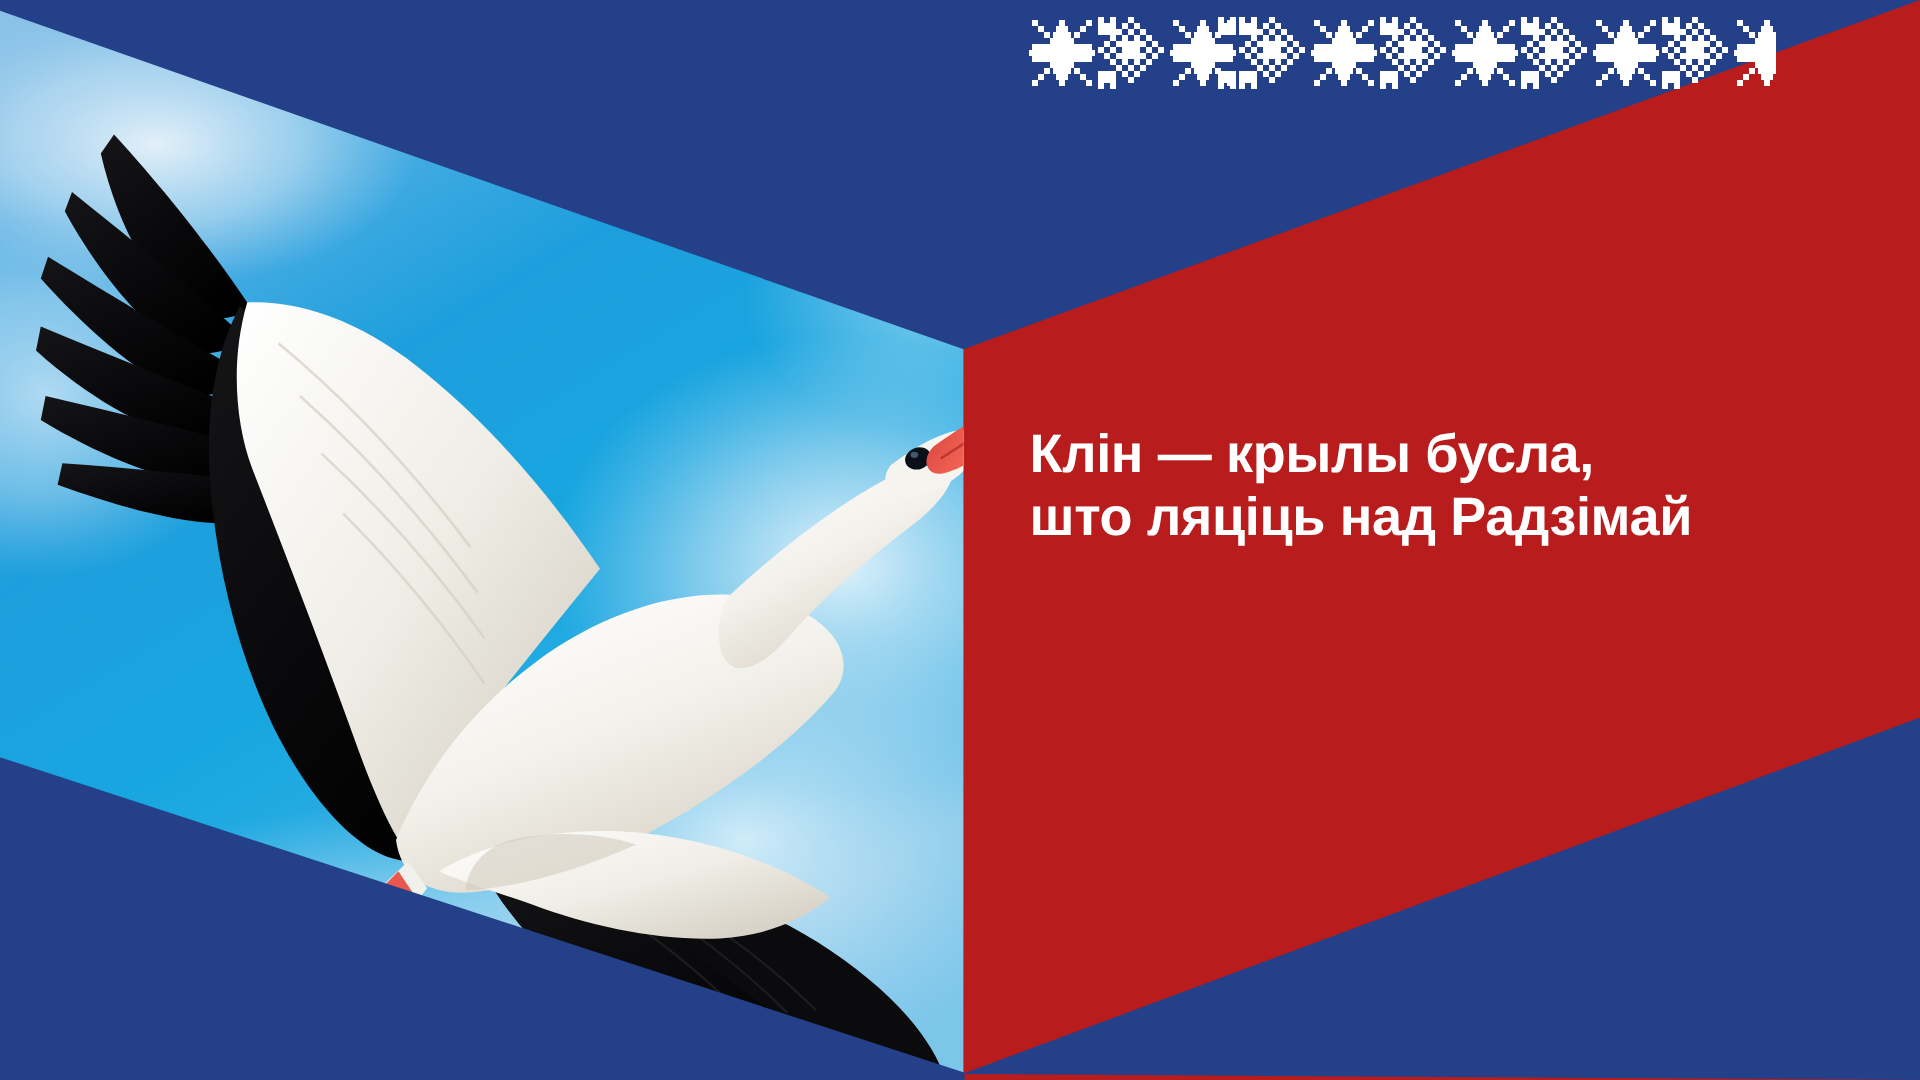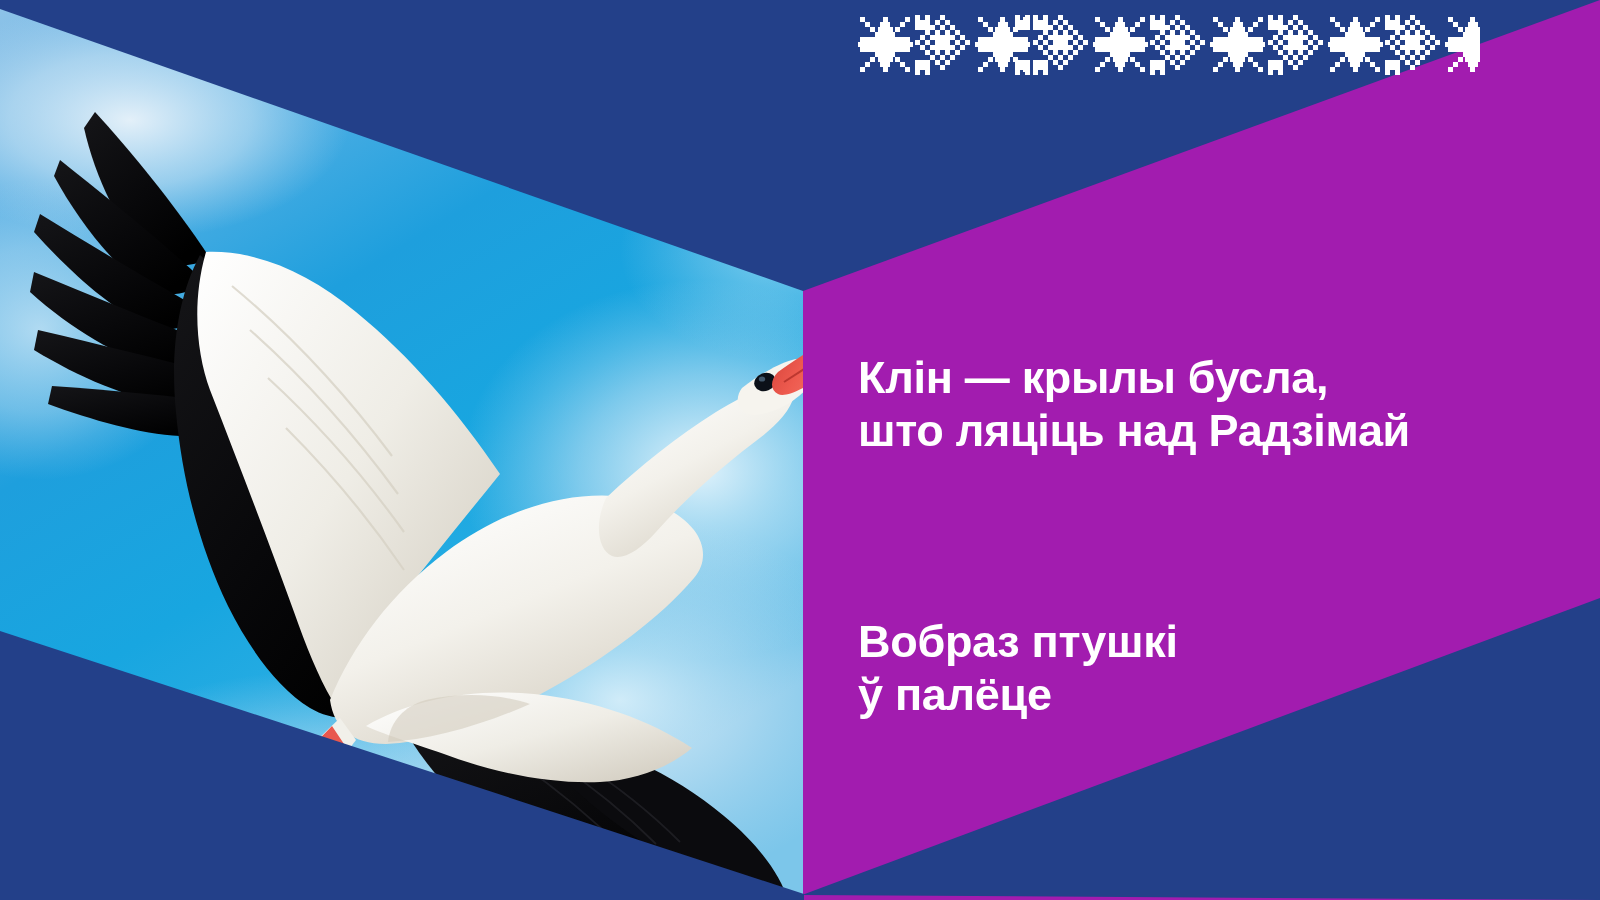--- a/index.html
+++ b/index.html
@@ -3,21 +3,21 @@
 <meta charset="utf-8">
 <title>Klin — krylly busla</title>
 <style>
   html,body{margin:0;padding:0;background:#ffffff;}
   body{font-family:"Liberation Sans","DejaVu Sans",sans-serif;}
 
   #stage{
     position:relative;
     width:1600px;height:900px;
     overflow:hidden;
-    background:#a21caf;
+    background:#b91c1c;
   }
 
   
   .photo-clip{
     position:absolute;left:0;top:0;width:1600px;height:900px;
     -webkit-clip-path:polygon(0 8px, 803px 290px, 803px 900px, 0 632px);
     clip-path:polygon(0 8px, 803px 290px, 803px 900px, 0 632px);
     overflow:hidden;
   }
   .photo-inner{position:absolute;left:0;top:0;width:810px;height:900px;overflow:hidden;}
@@ -357,16 +357,14 @@
         <use href="#rhomb" x="211" y="3"></use>
 
         <use href="#star8" x="235" y="3"></use>
       </g>
     </svg>
   </div>
 
   <div class="txt" id="headline">Клін — крылы бусла,
 што ляціць над Радзімай</div>
 
-  <div class="txt" id="subline">Вобраз птушкі
-ў палёце</div>
 
 </div>
 
 </body></html>

